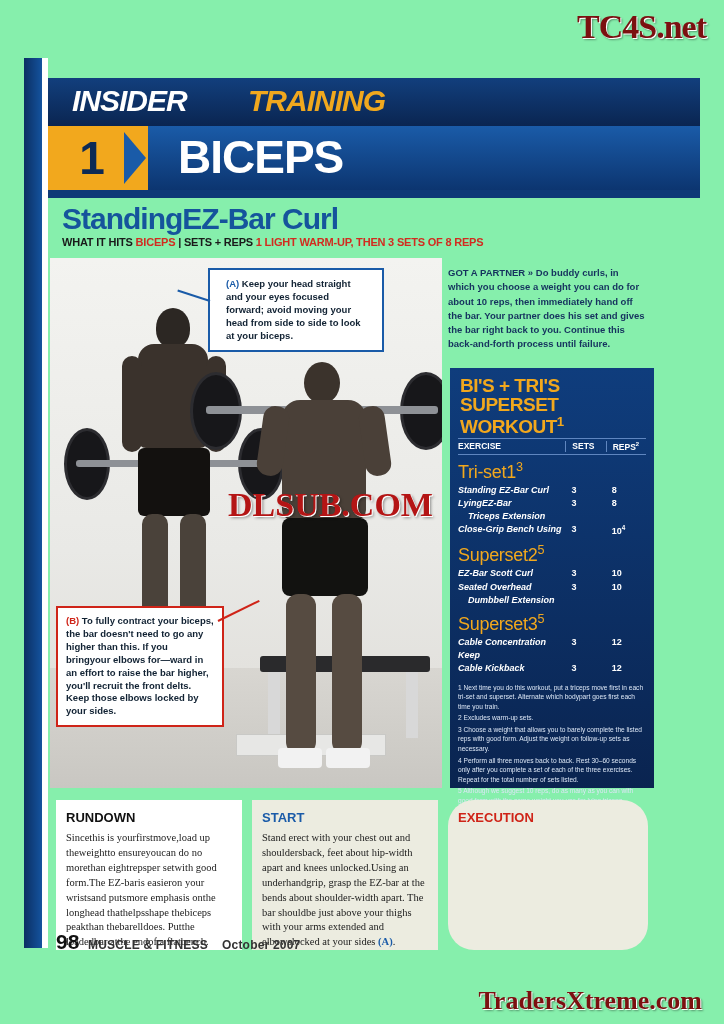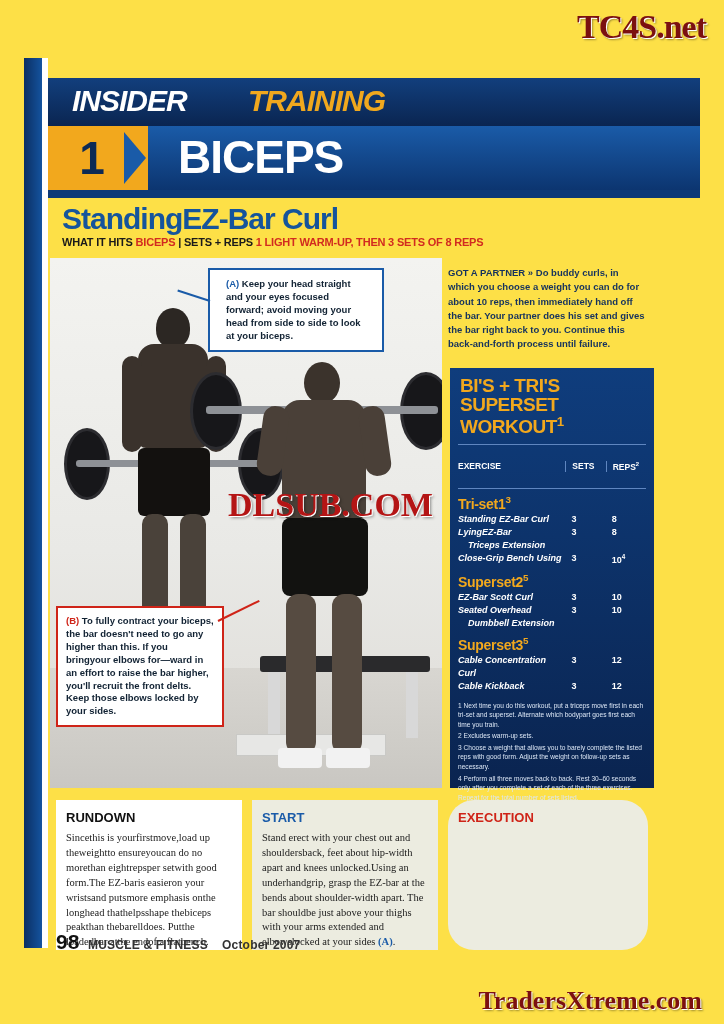--- a/index.html
+++ b/index.html
@@ -6,21 +6,21 @@
   html, body { margin:0; padding:0; }
   body {
     width:724px; height:1024px;
     background:#ffffff;
     font-family:"Liberation Sans", sans-serif;
     position:relative;
     overflow:hidden;
   }
   .page {
     position:absolute; inset:0;
-    background:#fde047;
+    background:#86efac;
   }
   
   .wm-top {
     position:absolute; top:8px; right:18px;
     font-family:"Liberation Serif", serif;
     font-weight:bold; font-size:34px;
     color:#7b1010;
     letter-spacing:-1px;
     text-shadow:1px 1px 0 #ffffff, 2px 2px 2px rgba(0,0,0,0.35);
   }
@@ -193,28 +193,28 @@
     position:absolute; left:450px; top:368px; width:204px; height:420px;
     background:linear-gradient(to bottom,#0f3d7d,#0a2450);
     color:#fff;
   }
   .workout h2 {
     margin:0; padding:8px 10px 2px 10px;
     font-size:19px; line-height:1.02; color:#f2a81d; font-weight:bold;
     letter-spacing:-0.5px;
   }
   .wk-head {
-    display:flex; margin:6px 8px 0 8px;
+    display:flex; margin:0 8px 0 8px;
     border-top:1px solid #5f86c0; border-bottom:1px solid #5f86c0;
-    font-size:8.5px; font-weight:bold; color:#fff; padding:16px 0;
+    font-size:8.5px; font-weight:bold; color:#fff; padding:2px 0;
   }
   .wk-head .c1 { width:132px; }
   .wk-head .c2 { width:48px; border-left:1px solid #5f86c0; padding-left:6px;}
   .wk-head .c3 { width:48px; border-left:1px solid #5f86c0; padding-left:6px;}
-  .wk-sec { font-size:14px; font-weight:bold; color:#f2a81d; margin:5px 8px 1px 8px; letter-spacing:-0.3px;}
+  .wk-sec { font-size:18px; font-weight:normal; color:#f2a81d; margin:5px 8px 1px 8px; letter-spacing:-0.3px;}
   .wk-row { display:flex; margin:0 8px; font-size:9px; font-weight:bold; line-height:1.45;}
   .wk-row .c1 { width:132px; color:#ffffff;font-style:italic;}
   .wk-row .c1.ind { padding-left:10px; }
   .wk-row .c2 { width:48px; padding-left:6px; color:#ffffff;}
   .wk-row .c3 { width:48px; padding-left:6px; color:#ffffff;}
   .wk-notes { margin:8px 8px 0 8px; font-size:6.6px; line-height:1.45; color:#dbe6f5; }
   .wk-notes p { margin:0 0 2px 0; }
   sup { font-size:70%; }
 
   
@@ -378,21 +378,21 @@
     <div class="wk-row">
       <div class="c1 ind">Dumbbell Extension</div>
       <div class="c2"></div>
       <div class="c3"></div>
     </div>
 
     <div class="wk-sec">
       <span>Superset</span><span>3</span><sup>5</sup>
     </div>
     <div class="wk-row">
-      <div class="c1">Cable Concentration Curl</div>
+      <div class="c1">Cable Concentration Keep</div>
       <div class="c2">3</div>
       <div class="c3">12</div>
     </div>
     <div class="wk-row">
       <div class="c1">Cable Kickback</div>
       <div class="c2">3</div>
       <div class="c3">12</div>
     </div>
 
     <div class="wk-notes">

